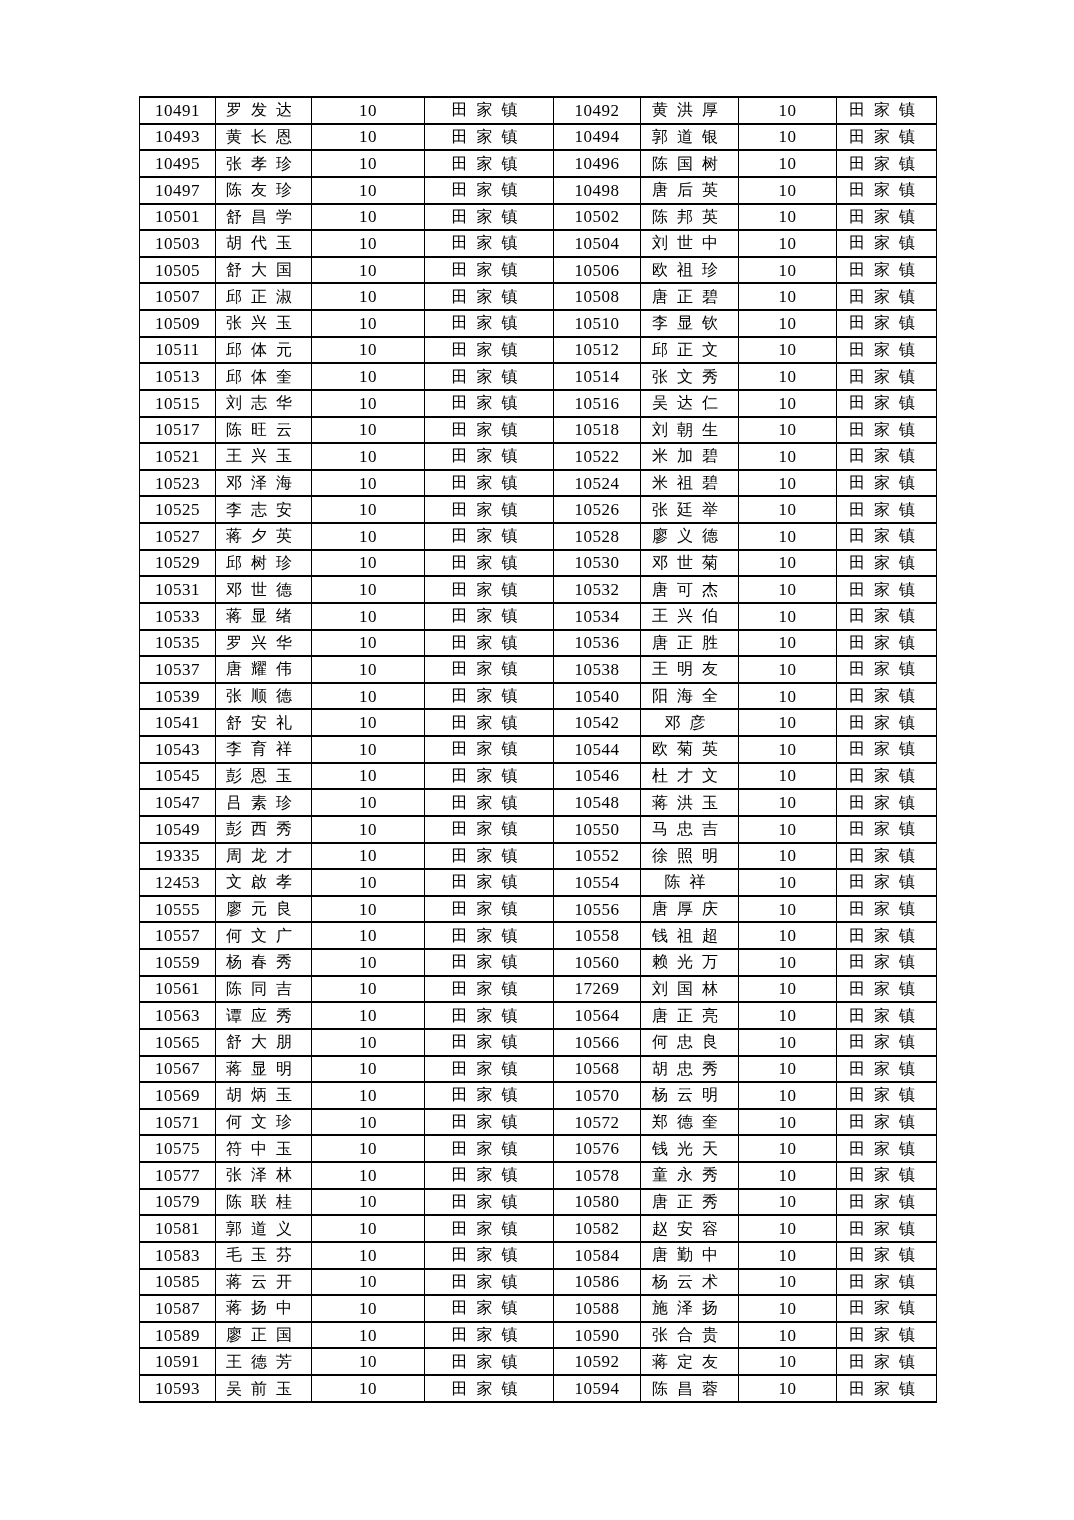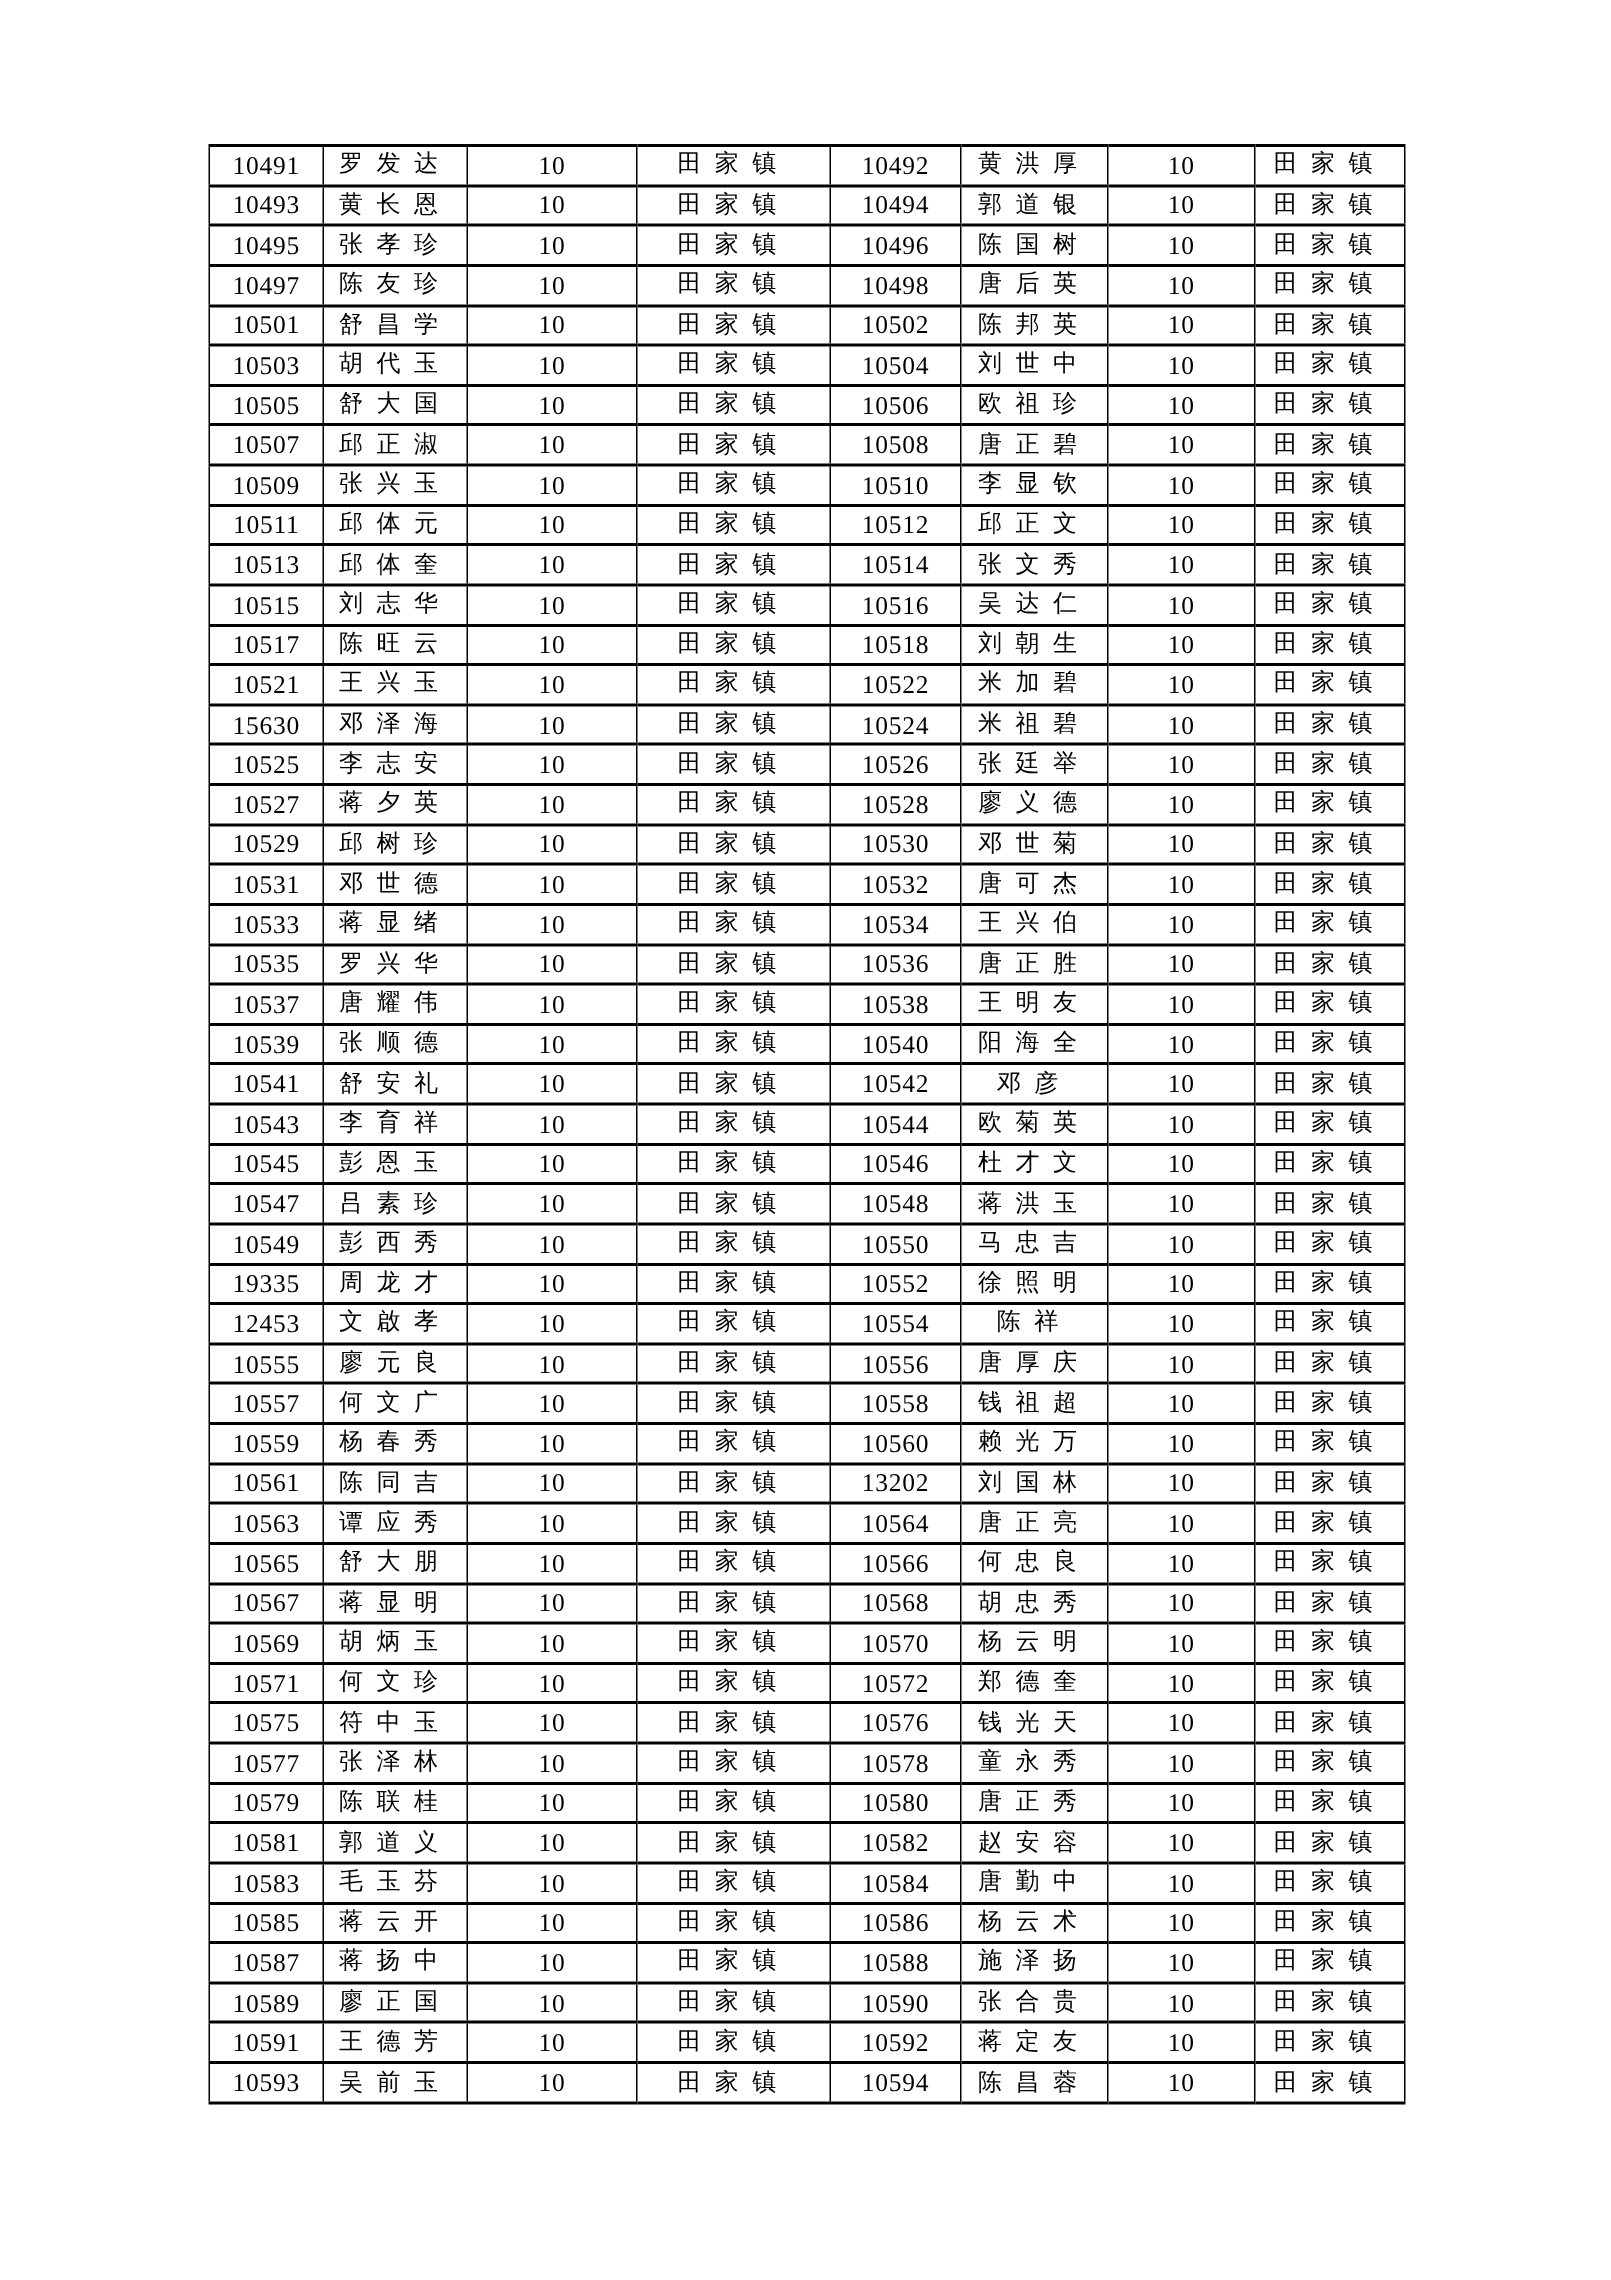--- a/index.html
+++ b/index.html
@@ -201,21 +201,21 @@
           <td class="col-id">10521</td>
           <td class="col-name">王兴玉</td>
           <td class="col-amount">10</td>
           <td class="col-town">田家镇</td>
           <td class="col-id">10522</td>
           <td class="col-name">米加碧</td>
           <td class="col-amount">10</td>
           <td class="col-town">田家镇</td>
         </tr>
         <tr>
-          <td class="col-id">15630</td>
+          <td class="col-id">10523</td>
           <td class="col-name">邓泽海</td>
           <td class="col-amount">10</td>
           <td class="col-town">田家镇</td>
           <td class="col-id">10524</td>
           <td class="col-name">米祖碧</td>
           <td class="col-amount">10</td>
           <td class="col-town">田家镇</td>
         </tr>
         <tr>
           <td class="col-id">10525</td>
@@ -395,21 +395,21 @@
           <td class="col-id">10560</td>
           <td class="col-name">赖光万</td>
           <td class="col-amount">10</td>
           <td class="col-town">田家镇</td>
         </tr>
         <tr>
           <td class="col-id">10561</td>
           <td class="col-name">陈同吉</td>
           <td class="col-amount">10</td>
           <td class="col-town">田家镇</td>
-          <td class="col-id">13202</td>
+          <td class="col-id">17269</td>
           <td class="col-name">刘国林</td>
           <td class="col-amount">10</td>
           <td class="col-town">田家镇</td>
         </tr>
         <tr>
           <td class="col-id">10563</td>
           <td class="col-name">谭应秀</td>
           <td class="col-amount">10</td>
           <td class="col-town">田家镇</td>
           <td class="col-id">10564</td>

